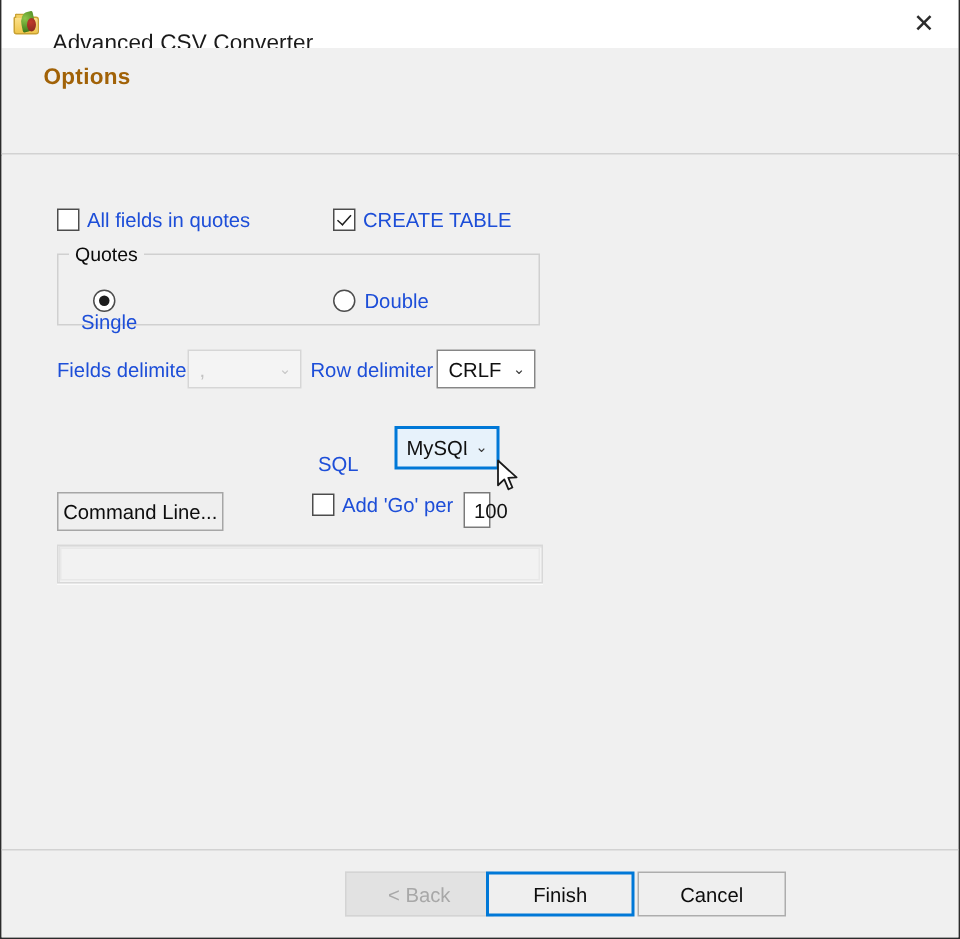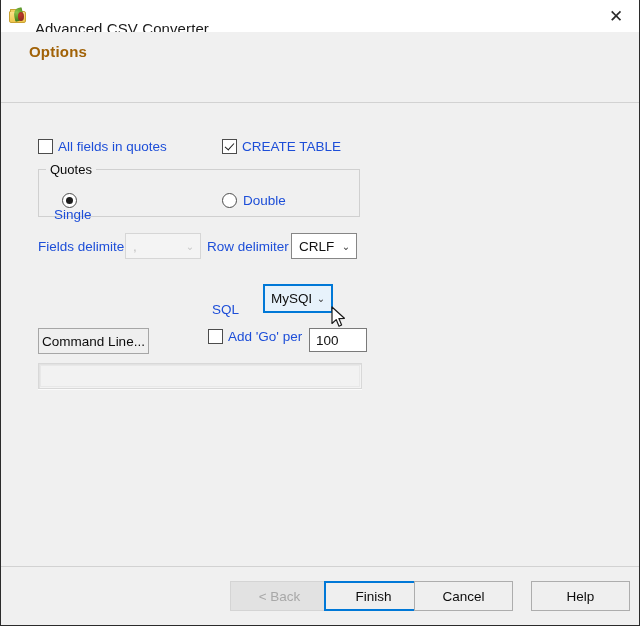--- a/index.html
+++ b/index.html
@@ -260,35 +260,34 @@
       <span class="cval">MySQL</span>
       <span class="carrow">⌄</span>
     </div>
 
     <div class="pbtn" style="left:37px;top:224px;width:111px;height:26px;">Command Line...</div>
 
     <div class="cb-row" style="left:207px;top:225px;">
       <span class="cbox"></span>
       <span class="lbl">Add 'Go' per</span>
     </div>
-    <div class="textbox" style="left:308px;top:224px;width:58px;">
+    <div class="textbox" style="left:308px;top:224px;width:18px;">
       <span class="tval">100</span>
     </div>
 
     <div class="progress">
       <div class="progress-inner"></div>
     </div>
 
   </div>
 
   <div class="footer">
     <div class="fbtn disabled" style="left:229px;">&lt; Back</div>
     <div class="fbtn default" style="left:323px;">Finish</div>
-    <div class="fbtn" style="left:413px;">Cancel</div>
-    <div class="fbtn" style="left:530px;">Help</div>
+    <div class="fbtn" style="left:424px;">Cancel</div>
   </div>
 
   <div class="cursor" style="left:330px;top:306px;">
     <svg width="18" height="24" viewBox="0 0 18 24" xmlns="http://www.w3.org/2000/svg">
       <path d="M1 1 L1 17.5 L5.2 13.6 L8.0 20.2 L10.6 19.0 L7.9 12.6 L13.4 12.3 Z" fill="#ffffff" stroke="#1a1a1a" stroke-width="1.2" stroke-linejoin="round"></path>
     </svg>
   </div>
 
 </div>
 

